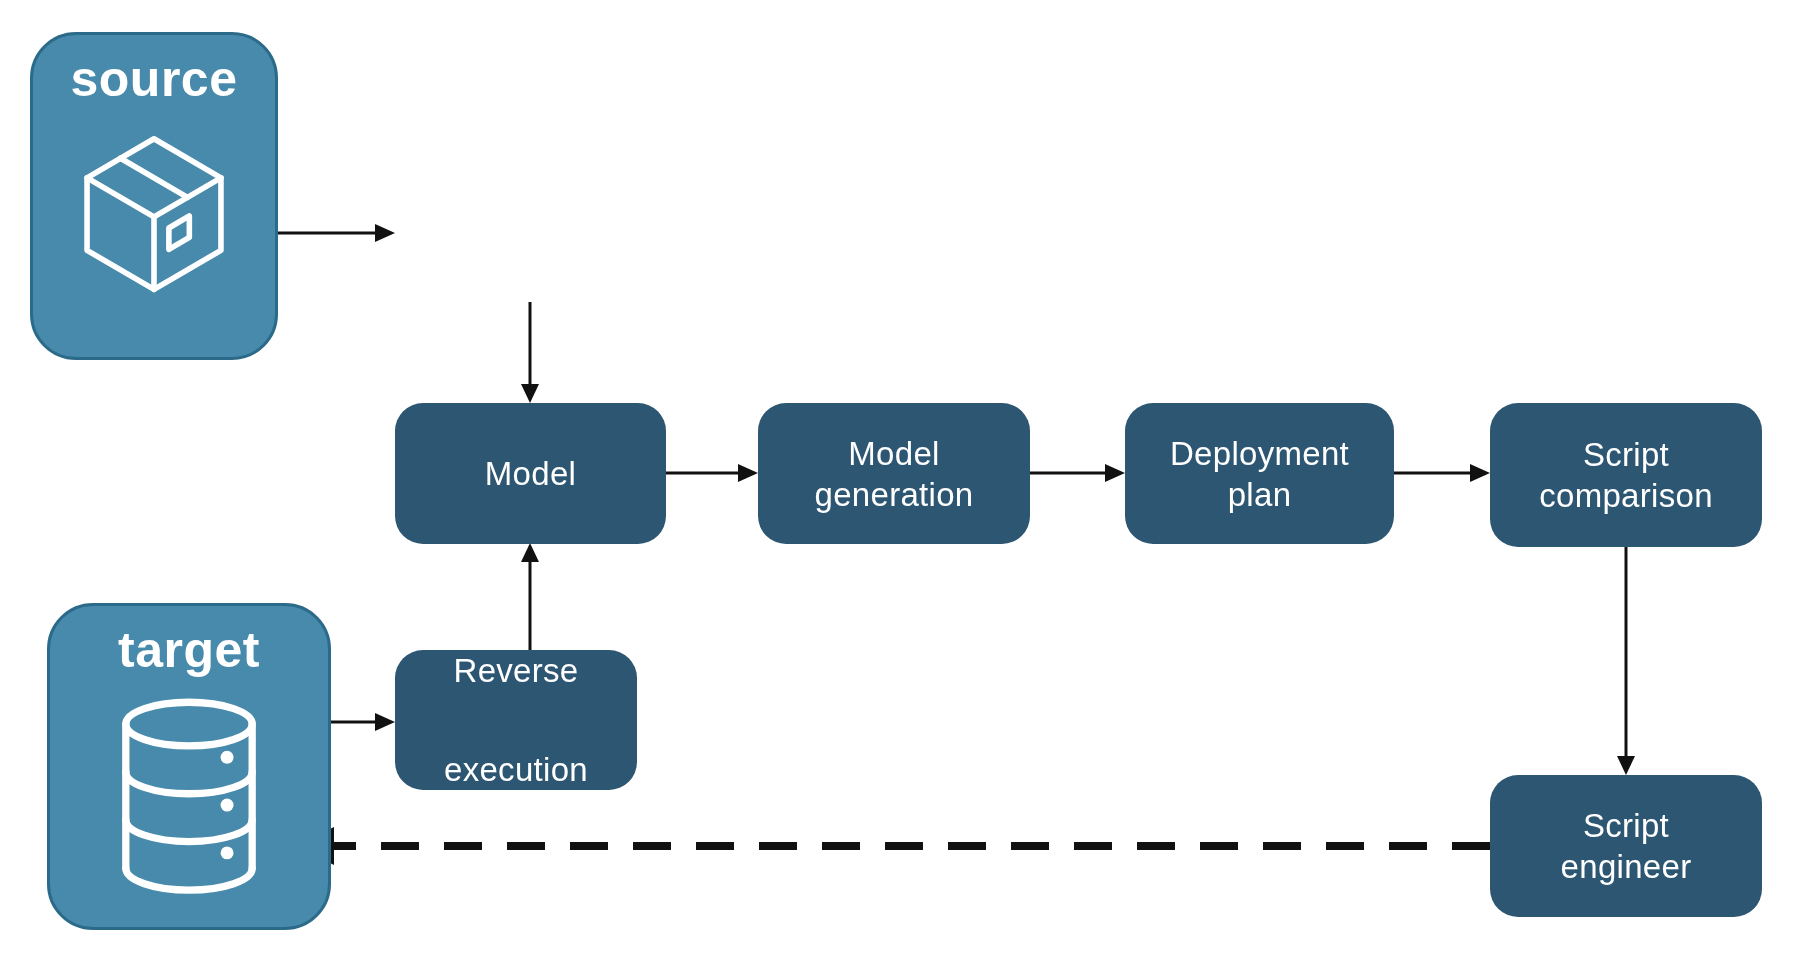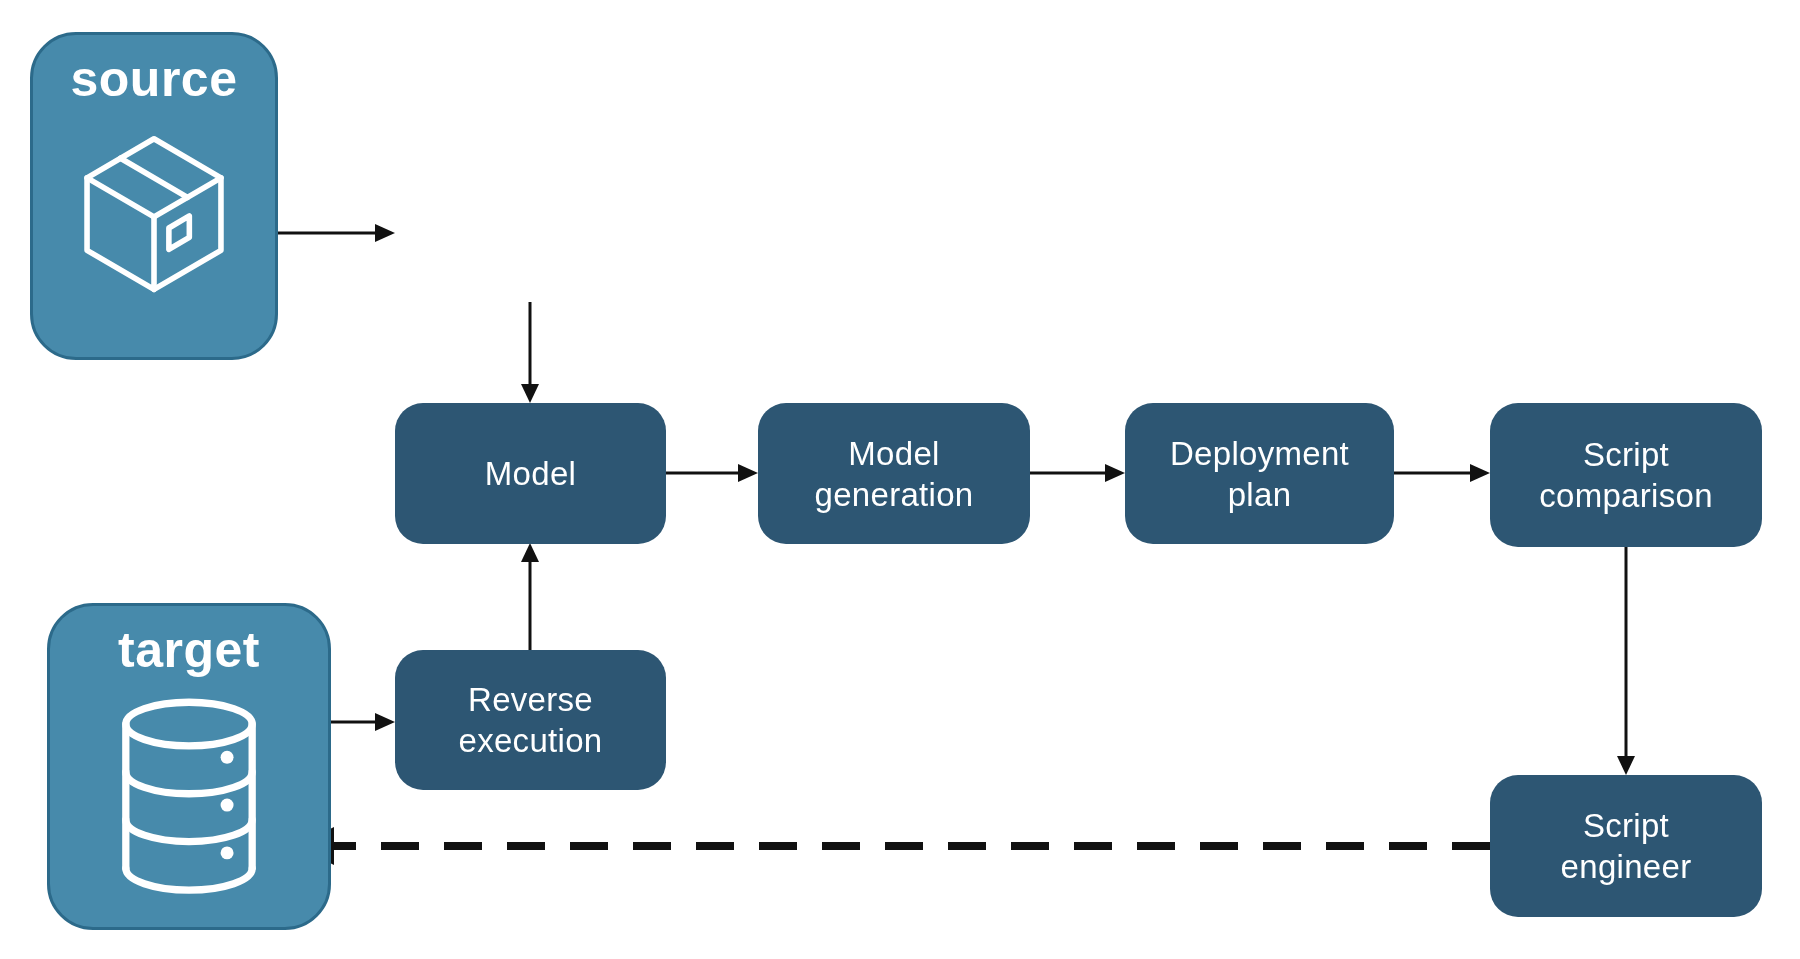--- a/index.html
+++ b/index.html
@@ -129,21 +129,21 @@
   <div class="process" style="left:1125px; top:403px; width:269px; height:141px;">
     <span>Deployment</span>
     <span>plan</span>
   </div>
 
   <div class="process" style="left:1490px; top:403px; width:272px; height:144px;">
     <span>Script</span>
     <span>comparison</span>
   </div>
 
-  <div class="process" style="left:395px; top:650px; width:271px; height:140px;">
+  <div class="process" style="left:395px; top:650px; width:242px; height:140px;justify-content:space-between;">
     <span>Reverse</span>
     <span>execution</span>
   </div>
 
   <div class="process" style="left:1490px; top:775px; width:272px; height:142px;">
     <span>Script</span>
     <span>engineer</span>
   </div>
 
 </div>

